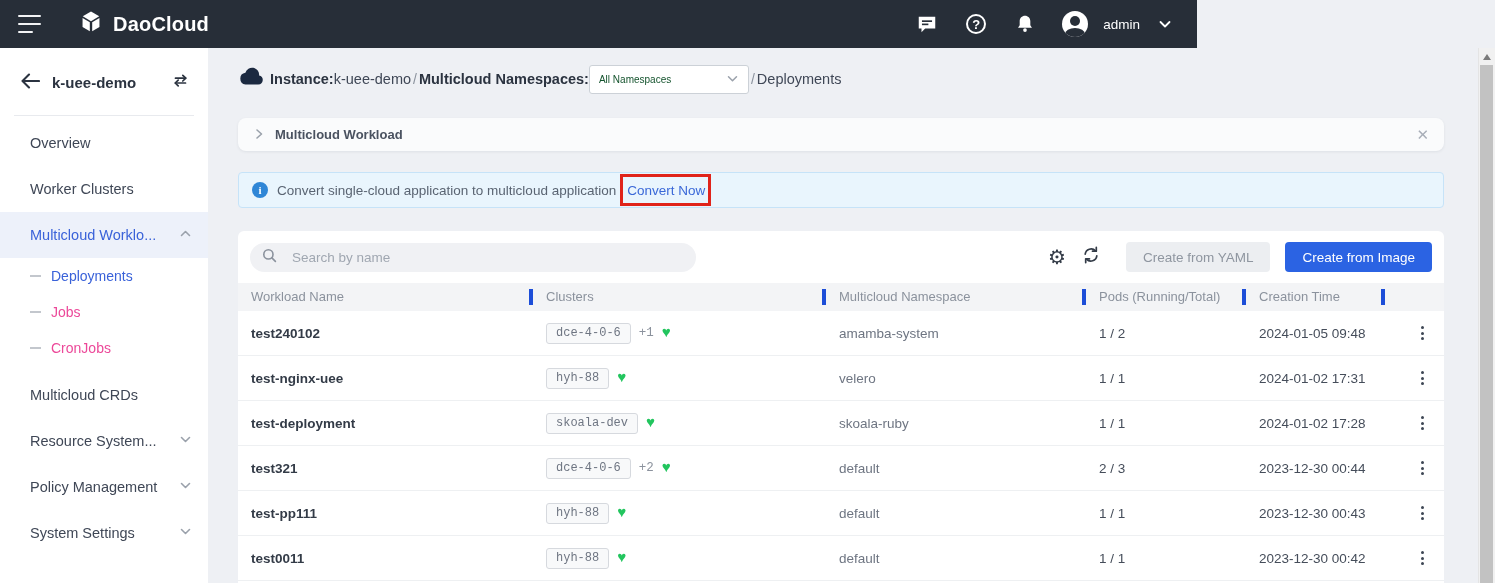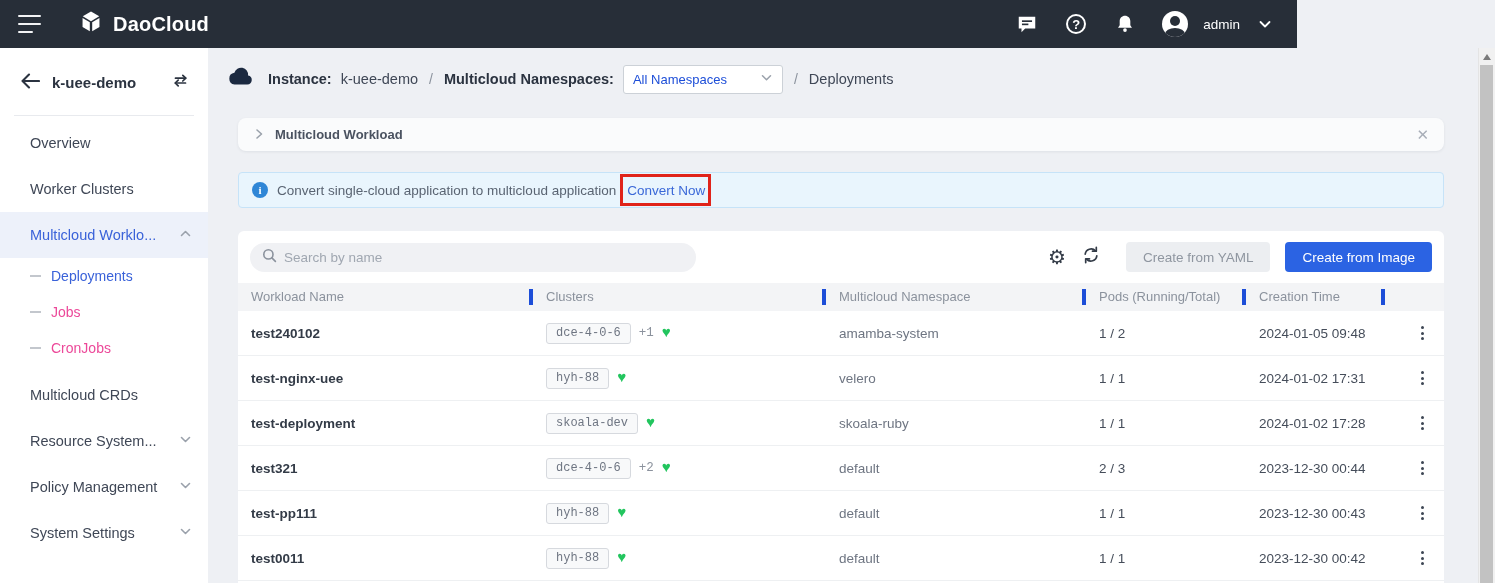--- a/index.html
+++ b/index.html
@@ -1,20 +1,20 @@
 <!DOCTYPE html>
 <html><head>
 <meta charset="utf-8">
 <style>
   * { margin:0; padding:0; box-sizing:border-box; }
   html,body { width:1495px; height:583px; overflow:hidden; }
   body { font-family:"Liberation Sans", sans-serif; background:#eef0f4; position:relative; }
 
   
-  .topbar { position:absolute; top:0; left:0; width:1297px; height:48px; background:#272e38;
+  .topbar { position:absolute; top:0; left:0; width:1197px; height:48px; background:#272e38;
             display:flex; align-items:center; padding:0 20px 0 18px; color:#fff; z-index:5; }
   .hamburger { width:24px; height:18px; display:flex; flex-direction:column; justify-content:space-between; cursor:pointer; }
   .hamburger span { display:block; height:2.4px; background:#f2f3f5; border-radius:1px; }
   .hamburger span:nth-child(1){ width:23px; } .hamburger span:nth-child(2){ width:23px; } .hamburger span:nth-child(3){ width:15px; }
   .brand { display:flex; align-items:center; gap:9px; margin-left:36px; }
   .brand-name { font-size:20px; font-weight:700; letter-spacing:.2px; }
   .topbar-right { margin-left:auto; display:flex; align-items:center; gap:25px; }
   .tb-icon { width:24px; height:24px; display:flex; align-items:center; justify-content:center; cursor:pointer; }
   .help-circle { width:20px; height:20px; border:2px solid #fff; border-radius:50%; display:flex; align-items:center; justify-content:center;
                  font-size:13px; font-weight:700; color:#fff; }
@@ -31,46 +31,46 @@
   .nav-item { height:46px; display:flex; align-items:center; padding:0 16px 0 30px; font-size:14.5px; color:#3f4756; cursor:pointer; }
   .nav-item.active { background:#edf1fa; color:#3a62d9;text-align:right; }
   .nav-item .spacer { flex:1; }
   .sub-item { height:36px; display:flex; align-items:center; padding-left:30px; font-size:14px; color:#ec4899; cursor:pointer; }
   .sub-item .dash { width:11px; height:2px; background:#c3c7cd; margin-right:10px; }
   .sub-item.active { color:#3a62d9; }
   .chev { flex-shrink:0; }
 
   
   .main { position:absolute; top:48px; left:208px; right:17px; bottom:0; overflow:hidden; }
-  .breadcrumb { height:62px; display:flex; align-items:center; padding:0 19px; gap:9px; }
+  .breadcrumb { height:62px; display:flex; align-items:center; padding:0 30px; }
   .bc-bold { font-size:14.5px; font-weight:700; color:#2b3340; }
   .bc-val { font-size:14.5px; color:#3f4756; }
   .bc-sep { font-size:14px; color:#8b929d; margin:0 2px; }
   .ns-select { width:160px; height:29px; background:#fff; border:1px solid #ccd1d7; border-radius:3px;
-               display:flex; align-items:center; padding:0 9px; font-size:13px; color:#1d4ed8; cursor:pointer; }
+               display:flex; align-items:center; padding:0 9px; font-size:10px; color:#14532d; cursor:pointer; }
   .ns-select .spacer { flex:1; }
 
   .panel-bar { margin:8px 34px 0 30px; height:33px; background:#fafbfc; border-radius:8px; box-shadow:0 1px 3px rgba(40,50,70,.08);
                display:flex; align-items:center; padding:0 15px; gap:10px; }
   .panel-title { font-size:13px; font-weight:600; color:#4a5260; }
   .panel-bar .spacer { flex:1; }
   .close-x { font-size:15px; color:#a8aeb8; cursor:pointer; line-height:1; }
 
   .banner { margin:21px 34px 0 30px; height:36px; background:#e9f5fd; border:1px solid #c6e3f8; border-radius:4px;
             display:flex; align-items:center; padding:0 13px; gap:9px; }
   .info-icon { width:16px; height:16px; border-radius:50%; background:#2f86d6; color:#fff; font-size:11px; font-weight:700;
                display:flex; align-items:center; justify-content:center; font-family:"Liberation Serif", serif; }
   .banner-text { font-size:13.5px; color:#5a6472; }
   .convert-wrap { position:relative; margin-left:2px; }
   .convert-link { font-size:13.5px; color:#3a68d8; cursor:pointer; }
   .red-box { position:absolute; top:-7px; bottom:-7px; left:-7px; right:-6px; border:3px solid #e0241b; pointer-events:none; }
 
   .card { margin:23px 34px 0 30px; background:#fff; border-radius:6px 6px 0 0; height:352px; overflow:hidden; }
   .card-toolbar { height:52px; display:flex; align-items:center; padding:0 12px; }
-  .search-box { width:446px; height:29px; background:#f0f1f4; border-radius:15px; display:flex; align-items:center; padding:0 12px; gap:7px; }
+  .search-box { width:446px; height:29px; background:#f0f1f4; border-radius:15px; display:flex; align-items:center; padding:0 12px; gap:15px; }
   .search-box input { border:none; outline:none; background:transparent; font-size:13.5px; color:#4a5260; width:100%;
                       font-family:"Liberation Sans", sans-serif; }
   .search-box input::placeholder { color:#a0a7b1; }
   .tool-right { margin-left:auto; display:flex; align-items:center; gap:15px; }
   .gear-glyph { font-size:20px; color:#333b47; cursor:pointer; line-height:1; }
   .btn { height:30px; border-radius:4px; font-size:13.5px; display:flex; align-items:center; padding:0 17px; cursor:pointer;
          font-family:"Liberation Sans", sans-serif; border:none; }
   .btn-yaml { background:#eceef1; color:#8f96a0; margin-left:10px; }
   .btn-image { background:#2b63e3; color:#fff; }
 

